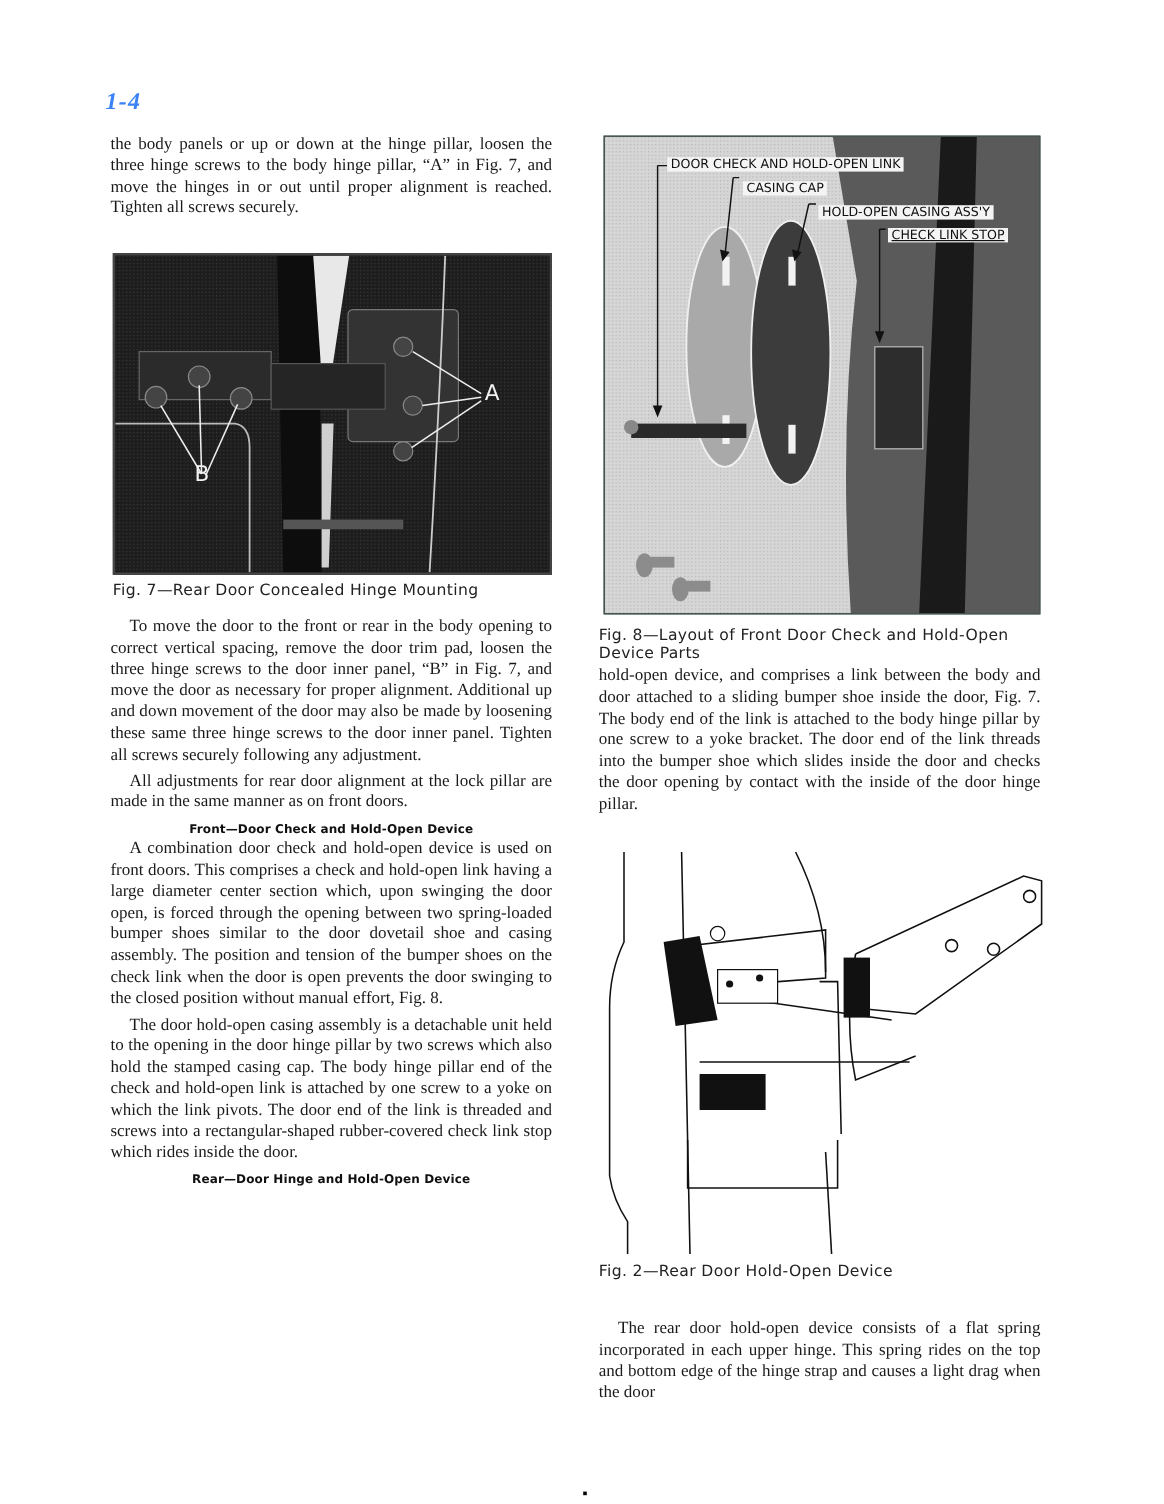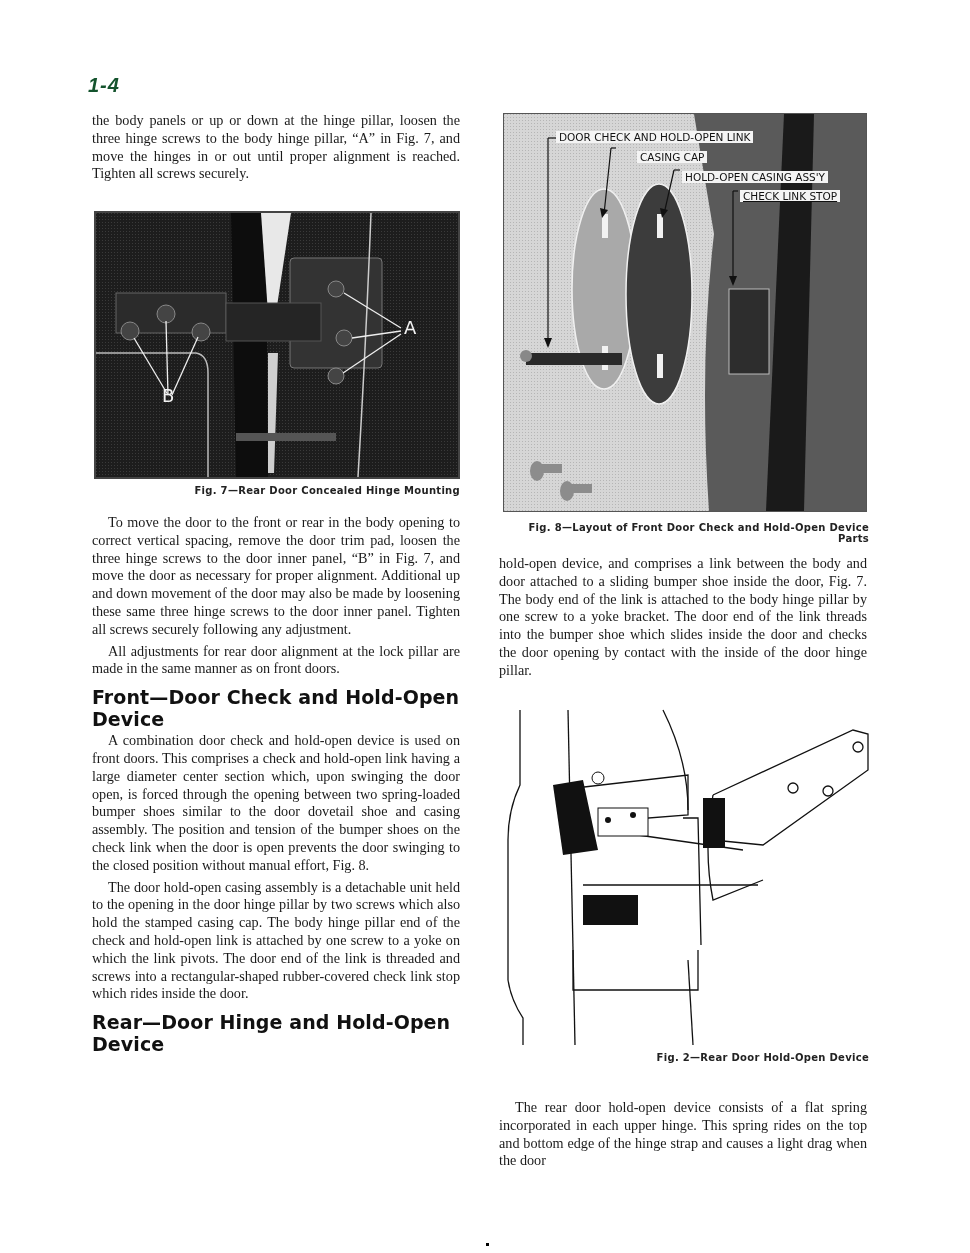--- a/index.html
+++ b/index.html
@@ -3,38 +3,38 @@
 <meta charset="utf-8">
 <style>
   html, body { margin: 0; padding: 0; background: #ffffff; }
   body {
     width: 970px; height: 1253px; position: relative; overflow: hidden;
     font-family: "Liberation Serif", "DejaVu Serif", serif;
     color: #1a1a1a;
   }
   .page-number {
     position: absolute; left: 88px; top: 74px;
-    font-family: Liberation Sans, sans-serif; font-weight: bold; font-style: italic;
-    font-size: 20px; letter-spacing: 1px; color: #14532d;
+    font-family: Liberation Serif, serif; font-weight: bold; font-style: italic;
+    font-size: 20px; letter-spacing: 1px; color: #3b82f6;
   }
   .col { position: absolute; }
   .col-left { left: 92px; top: 112px; width: 368px; }
   p.body {
     margin: 0; font-size: 14.2px; line-height: 17.8px; text-align: justify;
     text-indent: 0;
     font-family: Liberation Serif, serif;
   }
   p.body.indent { text-indent: 16px; margin-top: 4px; }
   h3.section {
     margin: 8px 0 2px 0; font-family: "DejaVu Sans", sans-serif; font-weight: bold;
-    font-size: 19px; color: #111; letter-spacing: 0.1px;
+    font-size: 10px; color: #111; letter-spacing: 0.1px; text-align: center;
   }
   .caption {
-    font-family: "DejaVu Sans", sans-serif; font-weight: bold; font-size: 10px;
-    text-align: right; color: #222; letter-spacing: 0.3px;
+    font-family: "DejaVu Sans", sans-serif; font-weight: normal; font-size: 13px;
+    text-align: left; color: #222; letter-spacing: 0.3px;
   }
   
   .fig7 {
     position: absolute; left: 94px; top: 211px; width: 362px; height: 264px;
     background: #1c1c1c; border: 2px solid #444; overflow: hidden;
   }
   .fig7-caption { position: absolute; left: 94px; top: 485px; width: 366px; }
   .fig7 .label {
     position: absolute; font-family: "DejaVu Sans", sans-serif; font-size: 18px;
     color: #f2f2f2; font-weight: normal;
@@ -150,21 +150,21 @@
         <path d="M229 77 L234 77"></path>
     </g>
     <g fill="#111">
       <path d="M40 224 L48 224 L44 234 Z"></path>
         <path d="M96 94 L104 96 L98 104 Z"></path>
       <path d="M156 94 L164 96 L158 104 Z"></path>
         <path d="M225 162 L233 162 L229 172 Z"></path>
     </g>
   </svg>
   <span class="callout" style="left:52px; top:17px;">DOOR CHECK AND HOLD-OPEN LINK</span>
-  <span class="callout" style="left:115px; top:37px;margin-left:18px;">CASING CAP</span>
+  <span class="callout" style="left:115px; top:37px;">CASING CAP</span>
   <span class="callout" style="left:178px; top:57px;">HOLD-OPEN CASING ASS'Y</span>
   <span class="callout" style="left:236px; top:76px;text-decoration:underline;">CHECK LINK STOP</span>
 </div>
 <div class="fig8-caption caption">Fig. 8—Layout of Front Door Check and Hold-Open Device Parts</div>
 
 <div class="col-right-mid">
   <p class="body">hold-open device, and comprises a link between the body and door attached to a sliding bumper shoe inside the door, Fig. 7. The body end of the link is attached to the body hinge pillar by one screw to a yoke bracket. The door end of the link threads into the bumper shoe which slides inside the door and checks the door opening by contact with the inside of the door hinge pillar.</p>
 </div>
 
 <div class="fig9">

